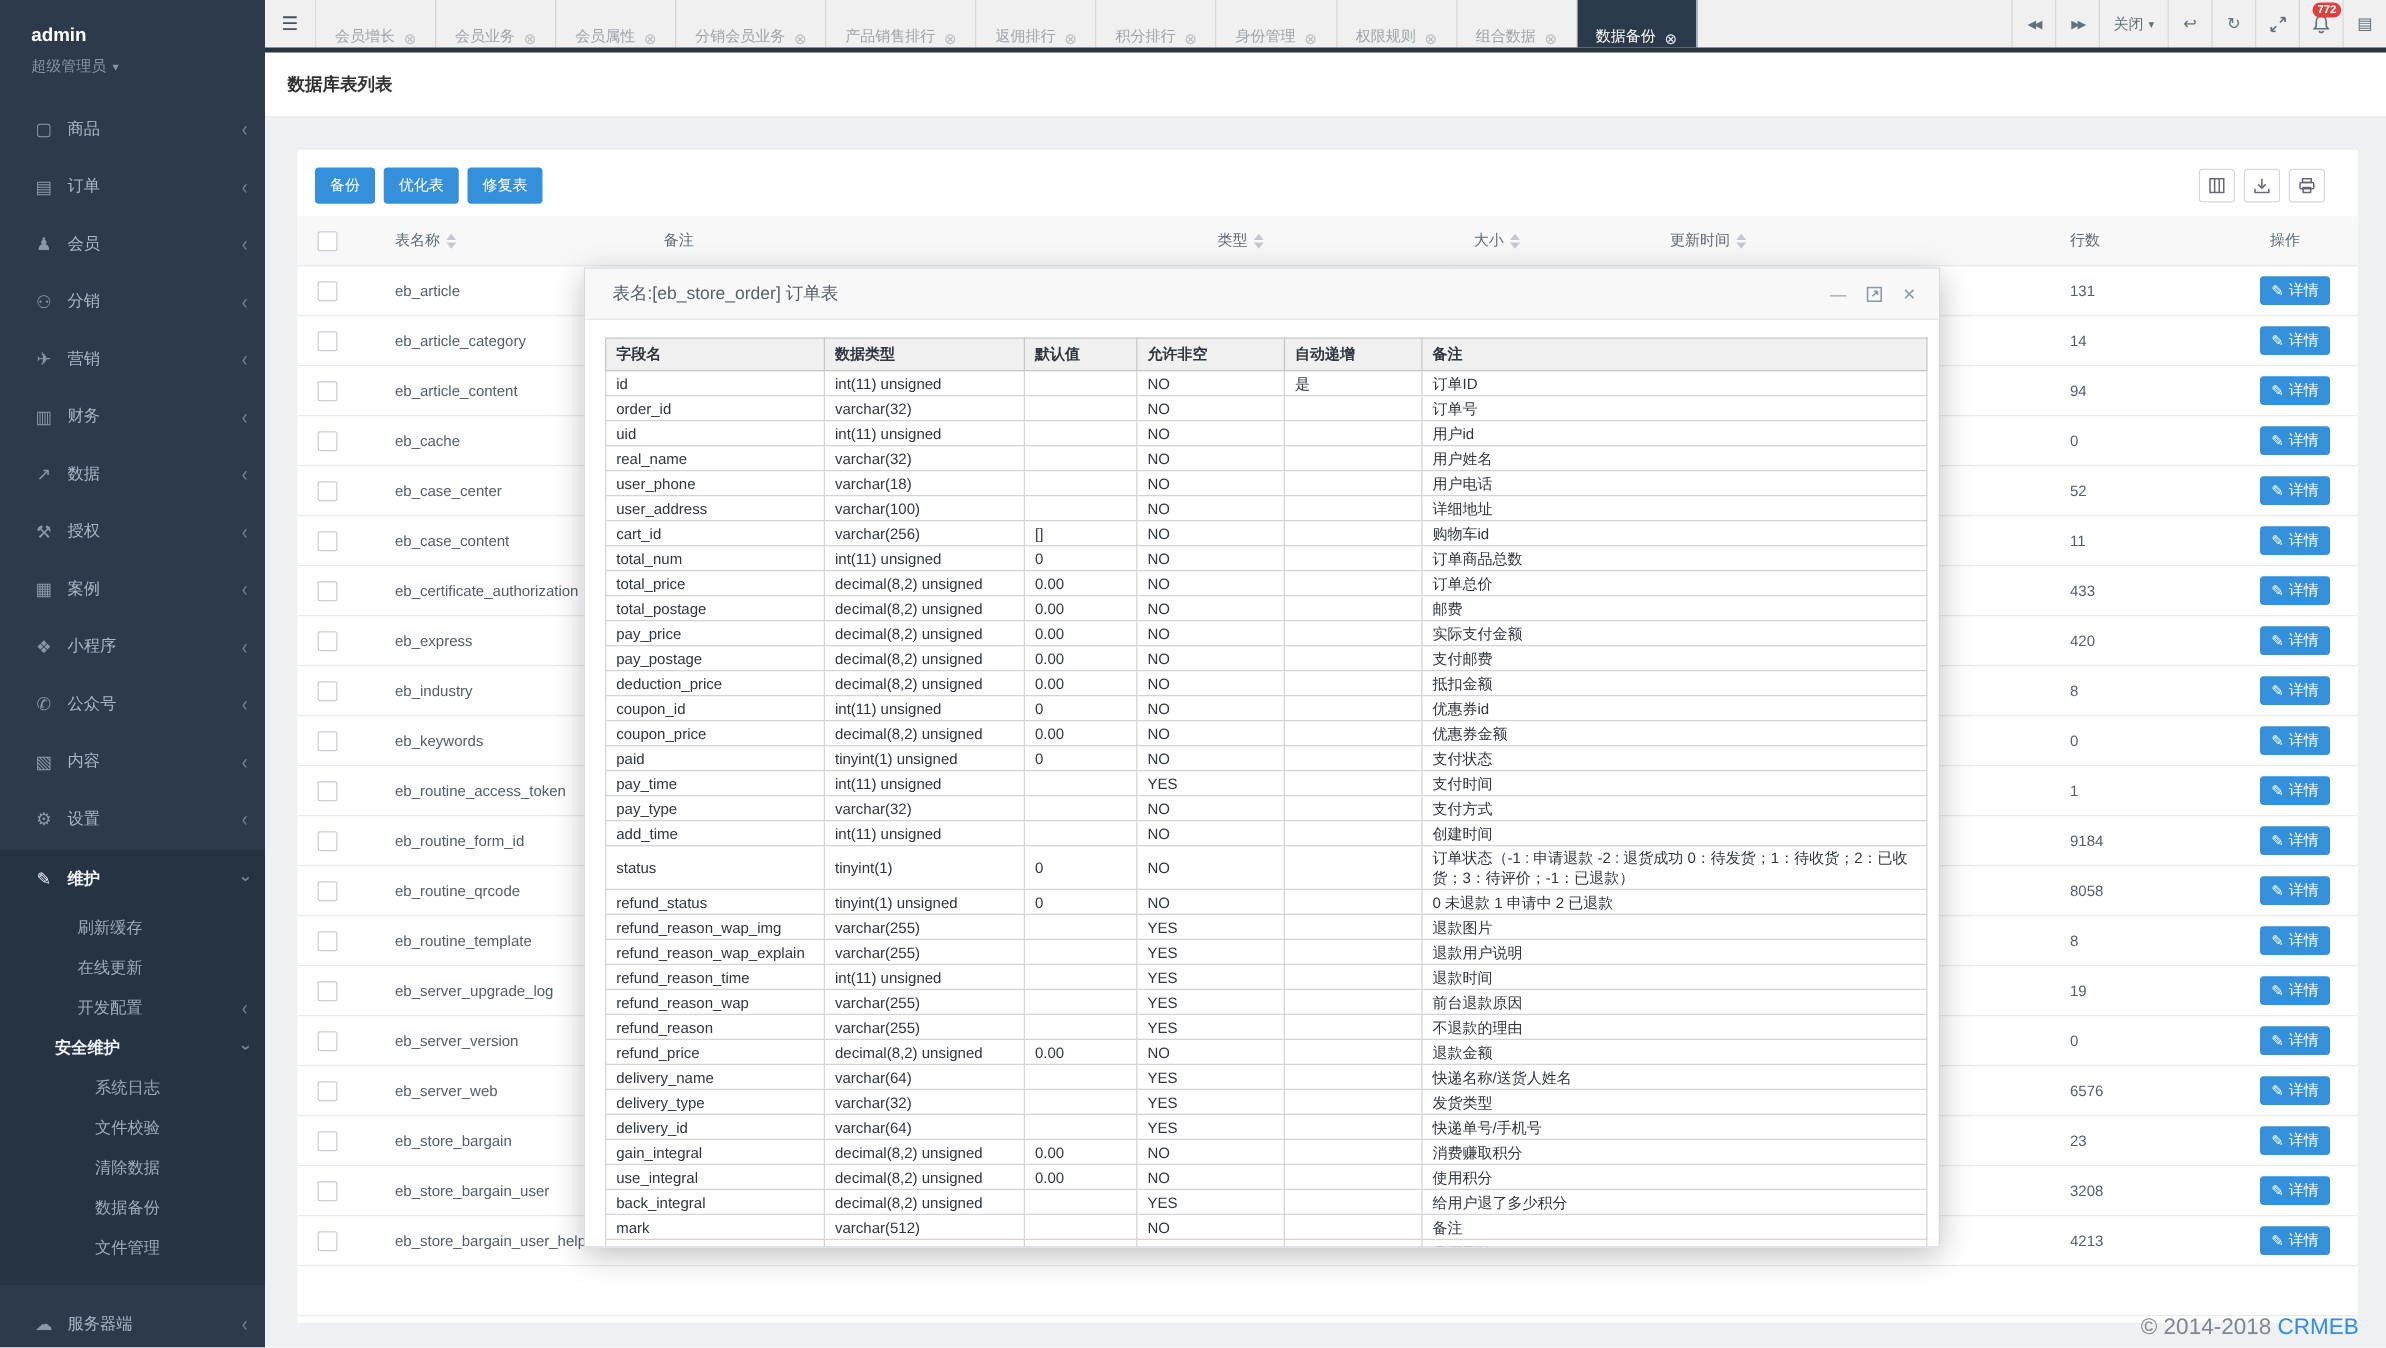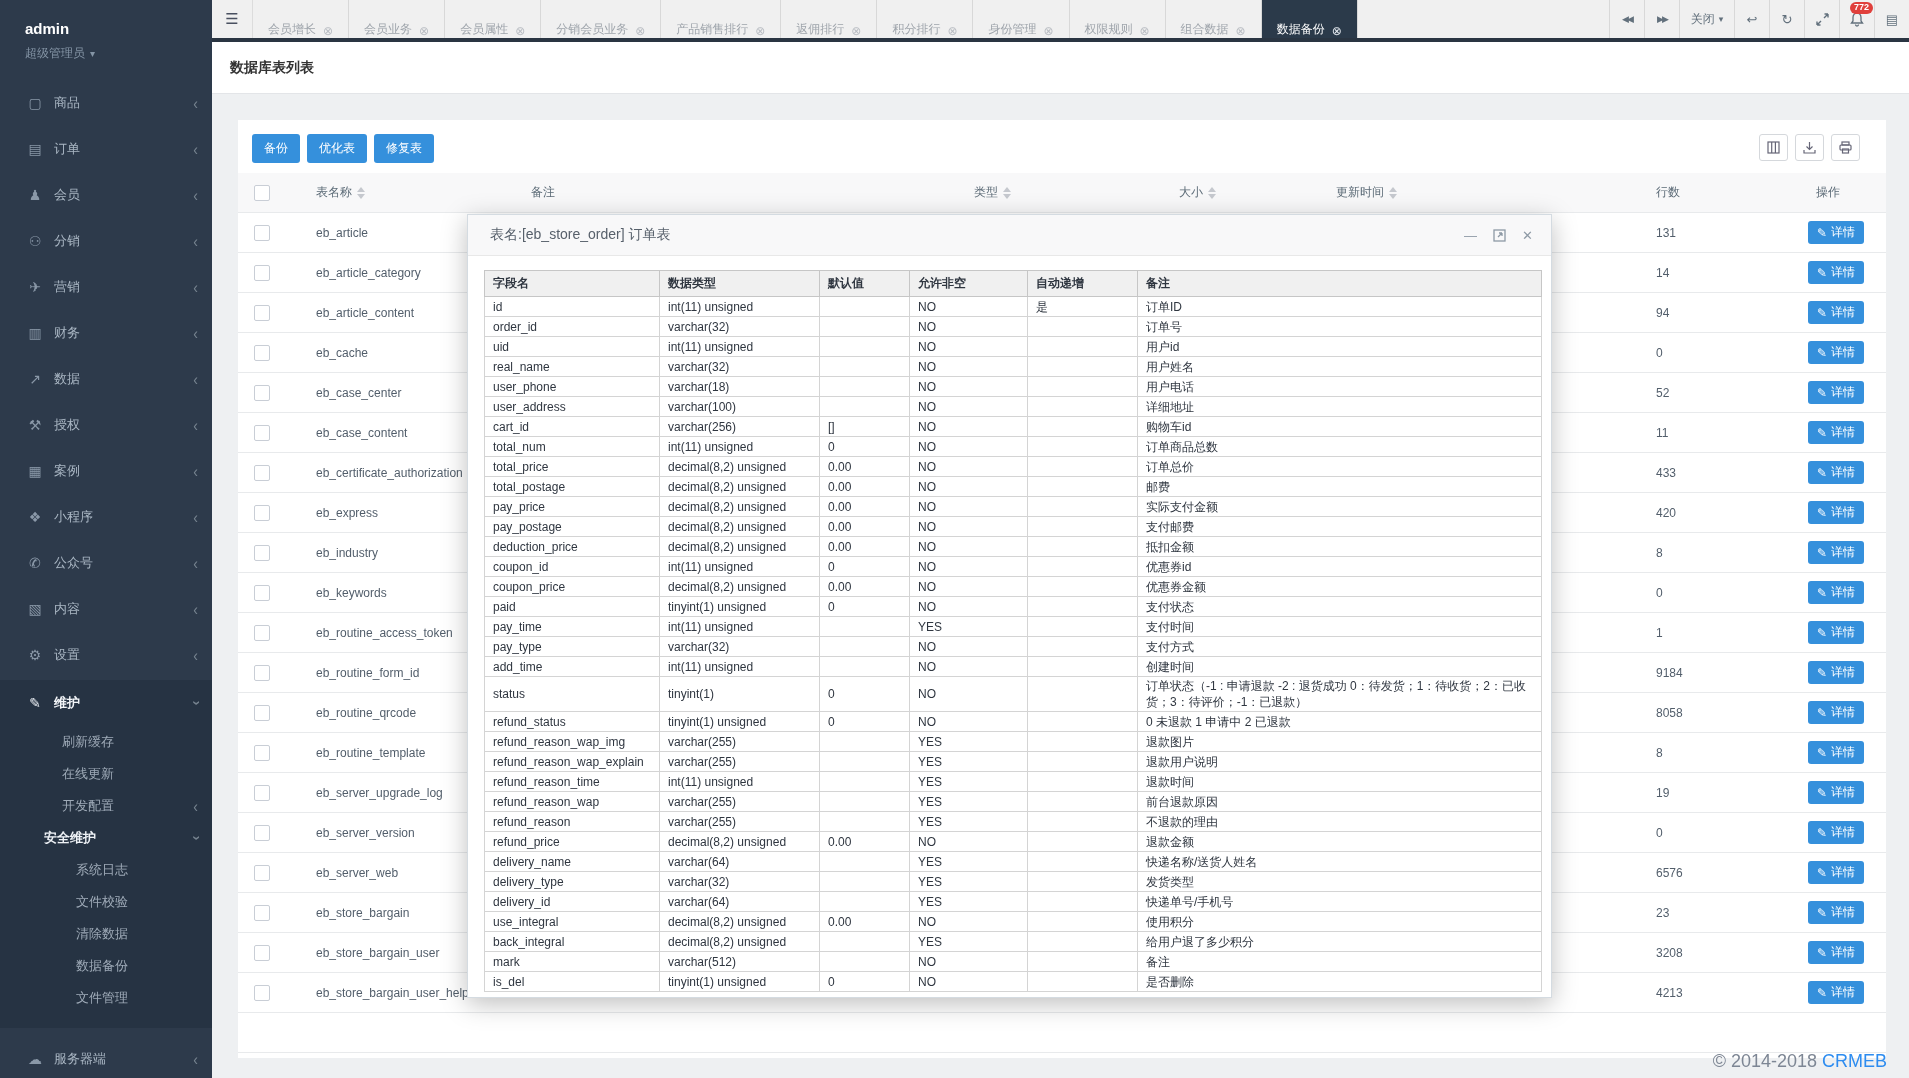--- a/index.html
+++ b/index.html
@@ -40,21 +40,21 @@
   .ctrl.wide{width:54px;font-size:12px;}
   .ctrl .dbl{font-size:9px;letter-spacing:-2px;}
   .ctrl .caret{font-size:9px;margin-left:4px;}
   .badge{position:absolute;top:2px;right:1px;background:#e0403c;color:#fff;font-size:9px;border-radius:8px;padding:1px 4px;line-height:1.1;font-weight:bold;}
   .strip{position:absolute;left:212px;top:38px;right:0;height:4px;background:#2a3542;z-index:2;}
   
   .page-header{position:absolute;left:212px;top:42px;right:0;height:52px;background:#fff;border-bottom:1px solid #e3e5e8;display:flex;align-items:center;padding-left:18px;font-size:14px;font-weight:bold;color:#333;box-sizing:border-box;z-index:1;}
   
   .content{position:absolute;left:212px;top:95px;right:0;bottom:0;background:#eef0f2;}
   .card{position:absolute;left:26px;top:25px;width:1648px;height:938px;background:#fff;overflow:hidden;}
-  .toolbar{display:flex;padding:14px 26px 10px 14px;}
+  .toolbar{display:flex;align-items:center;padding:14px 26px 10px 14px;}
   .btn{background:#3590dc;color:#fff;font-size:12px;border-radius:3px;padding:0 12px;height:29px;line-height:29px;margin-right:7px;cursor:pointer;}
   .tool-icons{margin-left:auto;display:flex;gap:7px;}
   .tool-icon{width:27px;height:25px;border:1px solid #d5d8dc;border-radius:3px;display:flex;align-items:center;justify-content:center;cursor:pointer;background:#fff;}
   table.main{width:1648px;border-collapse:collapse;table-layout:fixed;font-size:12px;color:#525e6b;}
   table.main th{height:39px;background:#f8f8f9;font-weight:normal;color:#5c6b77;text-align:left;padding:0 0 0 16px;border-bottom:1px solid #e8eaec;}
   table.main td{height:39px;padding:0 0 0 16px;border-bottom:1px solid #e8eaec;overflow:hidden;white-space:nowrap;}
   td.cb-cell,th.cb-cell{padding-left:22px;}
   .cbx{width:14px;height:14px;border:1px solid #c9ced6;border-radius:2px;background:#fff;}
   .sort{display:none;vertical-align:middle;margin-left:5px;flex-direction:column;}
   th.sortable .sort{display:inline-flex;}
@@ -1115,20 +1115,28 @@
 
           <tr>
             <td class="fcell">delivery_id</td>
             <td class="fcell">varchar(64)</td>
             <td class="fcell"></td>
             <td class="fcell">YES</td>
             <td class="fcell"></td>
             <td class="rcell">快递单号/手机号</td>
           </tr>
 
+          <tr>
+            <td class="fcell">gain_integral</td>
+            <td class="fcell">decimal(8,2) unsigned</td>
+            <td class="fcell">0.00</td>
+            <td class="fcell">NO</td>
+            <td class="fcell"></td>
+            <td class="rcell">消费赚取积分</td>
+          </tr>
 
           <tr>
             <td class="fcell">use_integral</td>
             <td class="fcell">decimal(8,2) unsigned</td>
             <td class="fcell">0.00</td>
             <td class="fcell">NO</td>
             <td class="fcell"></td>
             <td class="rcell">使用积分</td>
           </tr>
 

